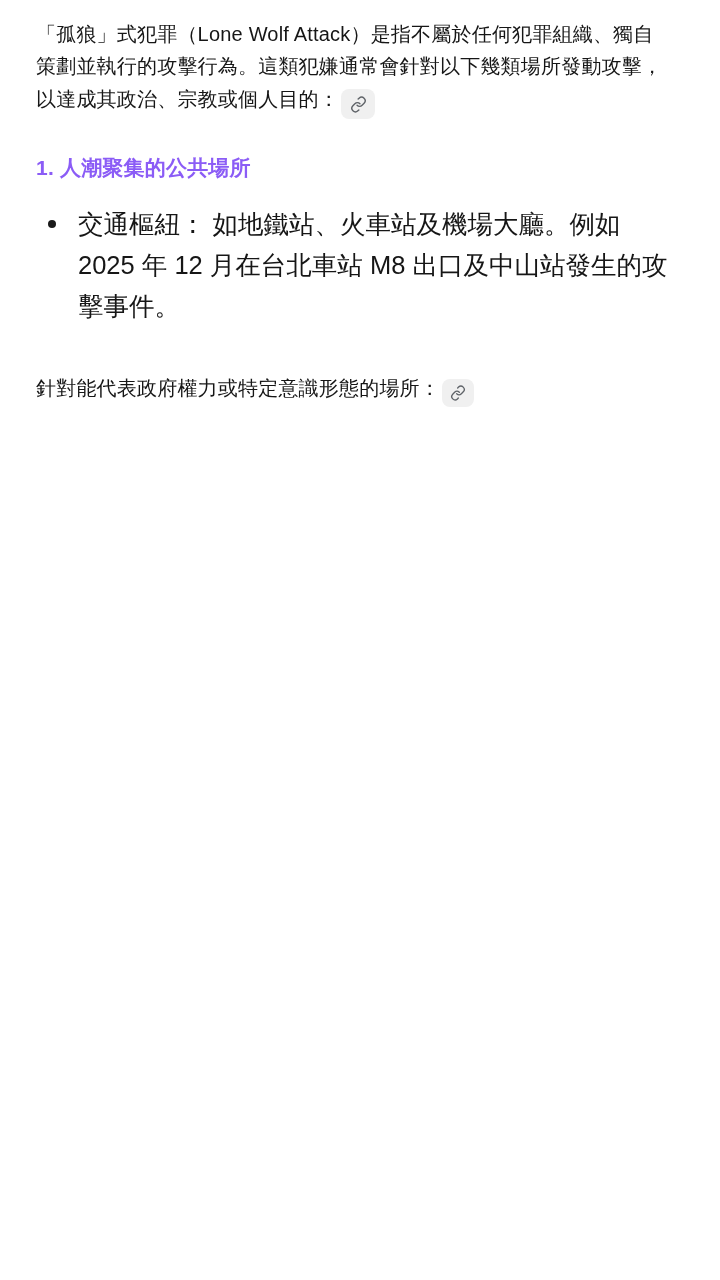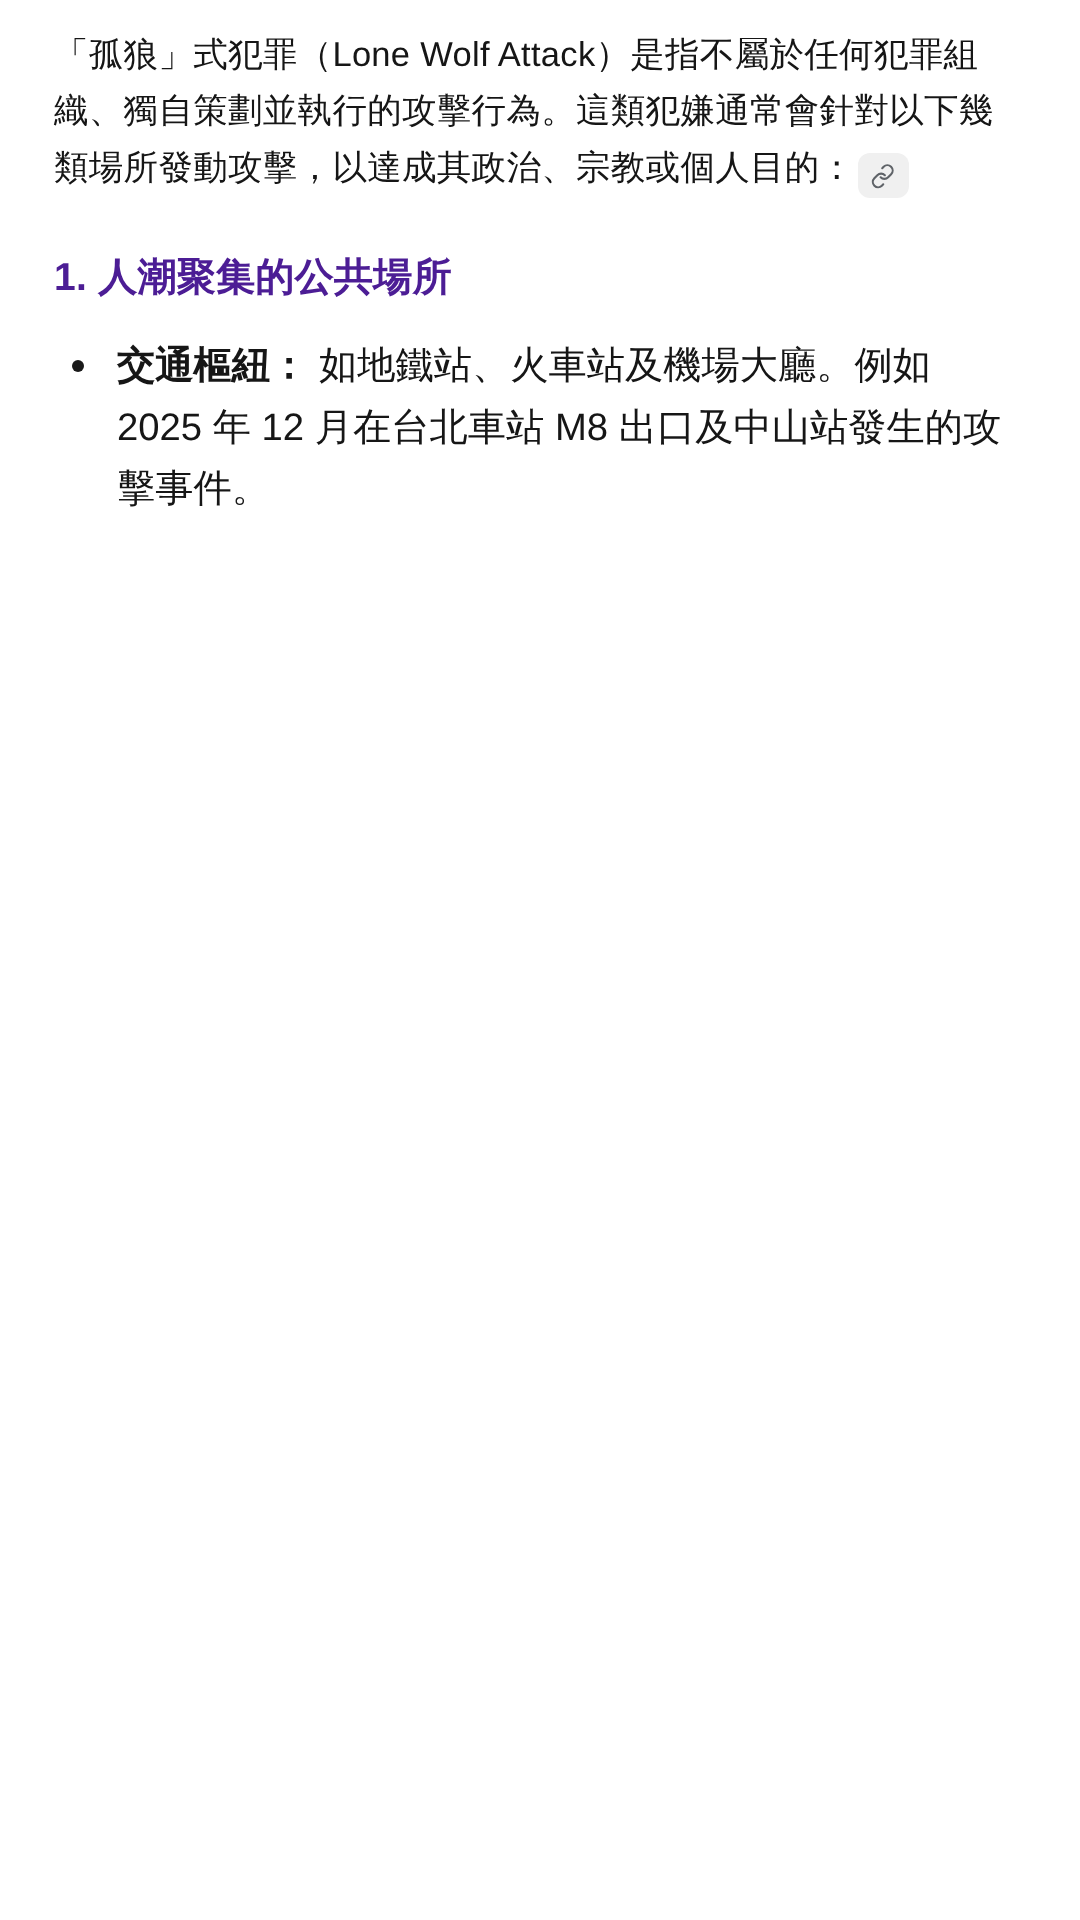--- a/index.html
+++ b/index.html
@@ -14,35 +14,35 @@
     color: #1a1a1a;
     -webkit-font-smoothing: antialiased;
   }
   .page {
     width: 720px;
     box-sizing: border-box;
     padding: 18px 36px 24px 36px;
   }
 
   p.para {
-    font-size: 23px;
+    font-size: 20px;
     line-height: 1.62;
     margin: 0 16px 26px 0;
     letter-spacing: 0.2px;
     font-weight: 400;
     color: #161616;
   }
 
   h2.heading {
-    font-size: 26px;
+    font-size: 21px;
     line-height: 1.45;
     font-weight: 700;
     margin: 34px 0 20px 0;
     letter-spacing: 0.2px;
-    color: #4c1d95;
+    color: #8b5cf6;
   }
 
   ul.bullets {
     list-style: none;
     margin: 0 0 10px 0;
     padding: 0;
   }
   ul.bullets > li {
     position: relative;
     padding-left: 42px;
@@ -54,21 +54,21 @@
   ul.bullets > li .dot {
     position: absolute;
     left: 12px;
     top: 16px;
     width: 8px;
     height: 8px;
     border-radius: 50%;
     background: #1a1a1a;
   }
   .b-label {
-    font-weight: 700;
+    font-weight: 400;
   }
 
   
   .chip {
     display: inline-flex;
     align-items: center;
     justify-content: center;
     width: 34px;
     height: 30px;
     border-radius: 8px;
@@ -105,15 +105,21 @@
   <ul class="bullets">
     <li>
       <span class="dot"></span>
       <span class="b-label">交通樞紐：</span><span> 如地鐵站、火車站及機場大廳。例如 2025 年 12 月在台北車站 M8 出口及中山站發生的攻擊事件。</span>
     </li>
   </ul>
 
   <div class="spacer-md"></div>
 
 
+  <p class="para"><span>針對能代表政府權力或特定意識形態的場所：</span><span class="chip small">
+        <svg width="16" height="16" viewBox="0 0 24 24" fill="none" stroke="#5f6368" stroke-width="2" stroke-linecap="round" stroke-linejoin="round">
+          <path d="M10 13a5 5 0 0 0 7.07 0l2.83-2.83a5 5 0 0 0-7.07-7.07l-1.3 1.29"></path>
+          <path d="M14 11a5 5 0 0 0-7.07 0L4.1 13.83a5 5 0 0 0 7.07 7.07l1.29-1.29"></path>
+        </svg>
+      </span></p>
 
 
 </div>
 
 </body></html>

